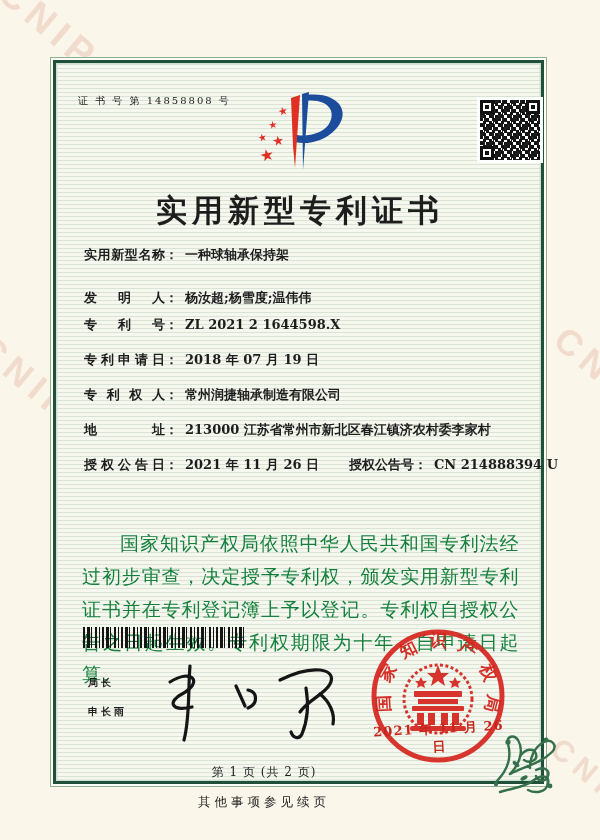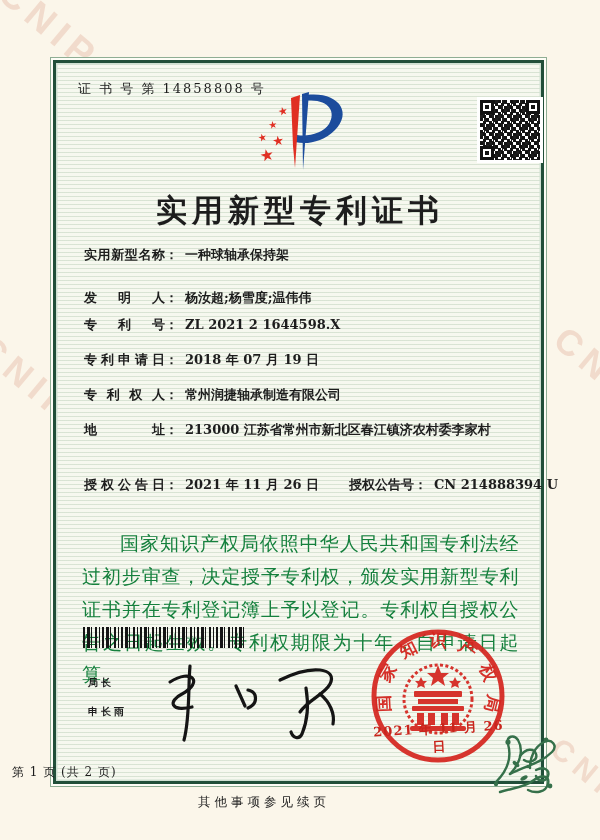--- a/index.html
+++ b/index.html
@@ -25,21 +25,21 @@
     border:1px solid #8fae94;background:#fdfdf6;padding:2px;box-sizing:border-box;
   }
   .frame-inner{
     width:100%;height:100%;box-sizing:border-box;
     border:3px solid #214f39;
     box-shadow:inset 0 0 0 1.5px #cfe0d2;
     background-color:#f6f8ef;
     background-image:repeating-linear-gradient(0deg,rgba(140,175,140,.28) 0 1px,rgba(255,255,255,0) 1px 4px);
   }
   
-  .certno{left:78px;top:80px;font-size:13px;letter-spacing:2px;}
+  .certno{left:78px;top:94px;font-size:10px;letter-spacing:2px;}
   .title{
     left:100px;top:190px;width:400px;text-align:center;
     font-size:31px;font-weight:bold;letter-spacing:5px;
   }
   
   .qr{
     left:477px;top:97px;width:66px;height:66px;background:#fff;padding:3px;box-sizing:border-box;
   }
   .qr-inner{
     width:100%;height:100%;position:relative;
@@ -74,21 +74,21 @@
       #151515 16px 17px,transparent 17px 19px);
   }
   
   .sigblock{left:88px;top:668px;font-size:10px;letter-spacing:3px;line-height:29px;font-weight:600;}
   
   .sealdate{
     left:368px;top:720px;width:142px;text-align:center;
     color:#c9251c;font-size:13px;font-weight:600;transform:rotate(-3deg);letter-spacing:1px;
   }
   
-  .pagefoot{left:12px;top:764px;width:528px;text-align:left;font-size:12px;letter-spacing:1px;}
+  .pagefoot{left:0;top:764px;width:528px;text-align:center;font-size:12px;letter-spacing:1px;}
   .contnote{left:0;top:794px;width:528px;text-align:center;font-size:12.5px;letter-spacing:4px;}
 </style>
 </head>
 <body>
 
 <div class="wm" style="left:-14px;top:14px;font-size:38px;">CNIPA</div>
 <div class="wm" style="left:388px;top:228px;font-size:34px;color:rgba(233,196,178,.42);">CNIPA</div>
 <div class="wm" style="left:-34px;top:368px;font-size:36px;">CNIPA</div>
 <div class="wm" style="left:542px;top:360px;font-size:36px;">CNIPA</div>
 <div class="wm" style="left:540px;top:768px;font-size:30px;">CNIPA</div>
@@ -131,21 +131,21 @@
 </div>
 <div class="row" style="top:351px;">
   <span class="lab">专利申请日</span><span>：</span><span class="val">2018 年 07 月 19 日</span>
 </div>
 <div class="row" style="top:386px;">
   <span class="lab">专利权人</span><span>：</span><span class="val">常州润捷轴承制造有限公司</span>
 </div>
 <div class="row" style="top:421px;">
   <span class="lab">地址</span><span>：</span><span class="val">213000 江苏省常州市新北区春江镇济农村委李家村</span>
 </div>
-<div class="row" style="top:476px;">
+<div class="row" style="top:456px;">
   <span class="lab">授权公告日</span><span>：</span><span class="val">2021 年 11 月 26 日</span><span class="grant2"><span class="lab2">授权公告号</span><span>：</span><span class="val">CN 214888394 U</span></span>
 </div>
 
 <div class="abs bodytext">
   <p>国家知识产权局依照中华人民共和国专利法经过初步审查，决定授予专利权，颁发实用新型专利证书并在专利登记簿上予以登记。专利权自授权公告之日起生效。专利权期限为十年，自申请日起算。</p>
 </div>
 
 <div class="abs barcode"></div>
 
 <div class="abs sigblock">

